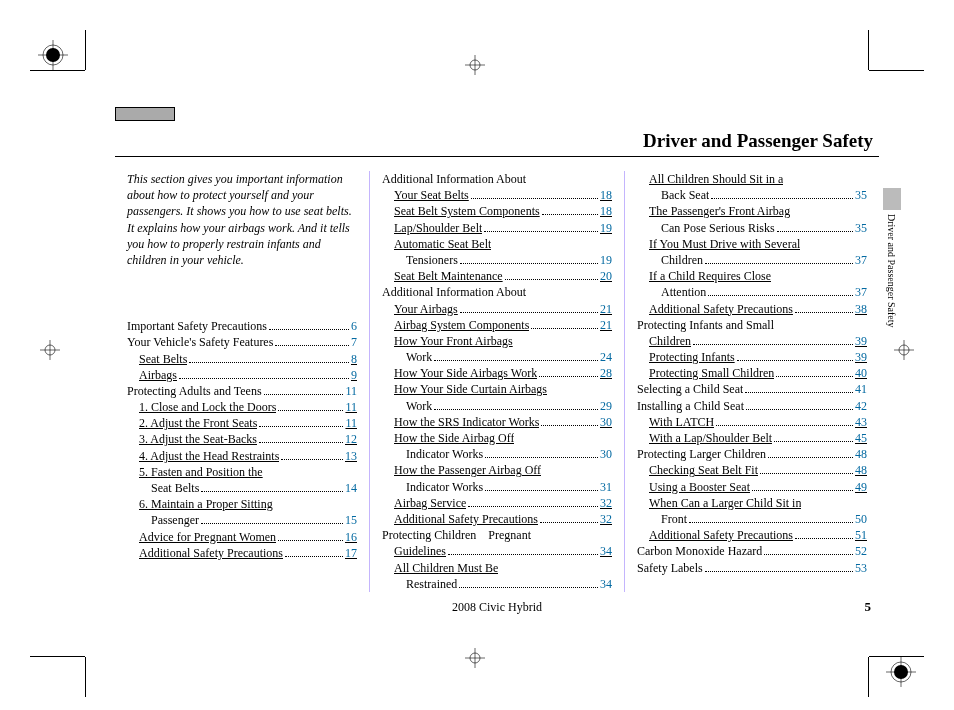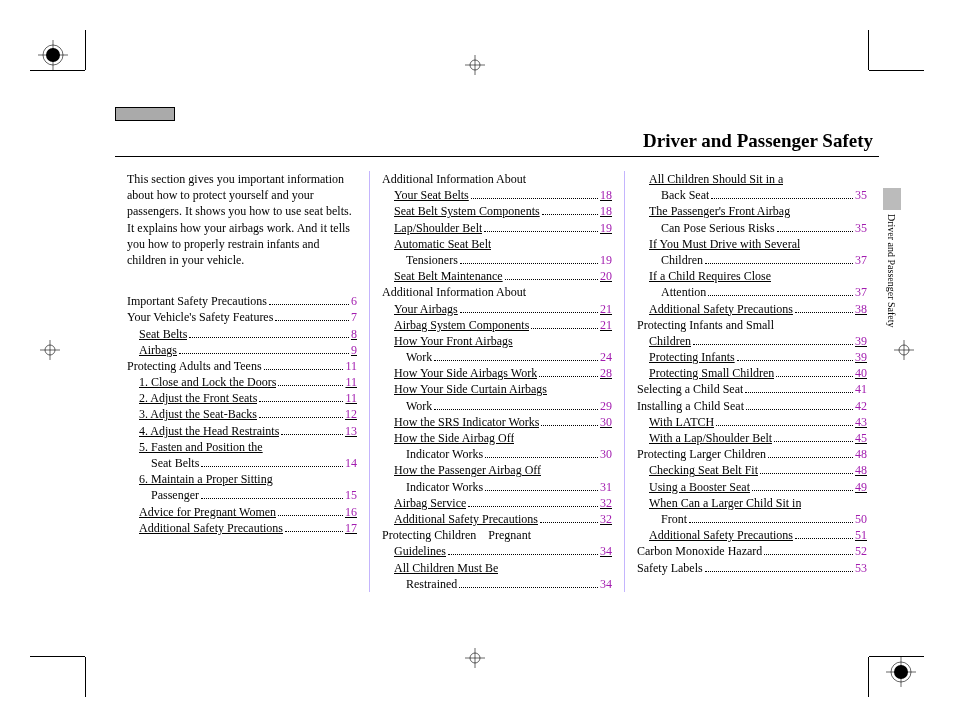--- a/index.html
+++ b/index.html
@@ -49,37 +49,37 @@
     display: flex;
     gap: 0;
     font-size: 12px;
     line-height: 1.35;
   }
   .col {
     flex: 1;
     padding: 0 12px;
   }
   .col + .col { border-left: 1px solid #c4b5fd; }
-  .intro { margin-bottom: 25px; }
+  .intro { margin-bottom: 50px; font-style: italic; }
   .toc-line {
     display: flex;
     align-items: baseline;
     white-space: nowrap;
     overflow: hidden;
   }
   .toc-line.indent1 { padding-left: 12px; text-decoration: underline; }
   .toc-line.indent2 { padding-left: 24px; }
   .toc-label { flex: 0 1 auto; overflow: hidden; }
   .toc-dots {
     flex: 1 1 auto;
     border-bottom: 1px dotted #000;
     margin: 0 2px 3px 2px;
     min-width: 6px;
   }
-  .toc-page { color: #a21caf; flex: 0 0 auto; }
+  .toc-page { color: #0369a1; flex: 0 0 auto; }
   .footer {
     position: absolute;
     bottom: 0; left: 0; right: 0;
     font-size: 12px;
   }
   .footer-center { text-align: center; }
   .footer-right {
     position: absolute; right: 8px; bottom: 0;
     font-weight: bold; font-size: 13px;
   }
@@ -459,13 +459,17 @@
           </div>
           <div class="toc-line ">
             <span class="toc-label">Safety Labels</span>
             <span class="toc-dots"></span>
             <span class="toc-page">53</span>
           </div>
         </div>
     </div>
   </div>
 
+  <div class="footer">
+    <div class="footer-center">2008  Civic  Hybrid</div>
+    <div class="footer-right">5</div>
+  </div>
 </div>
 
 </body></html>

